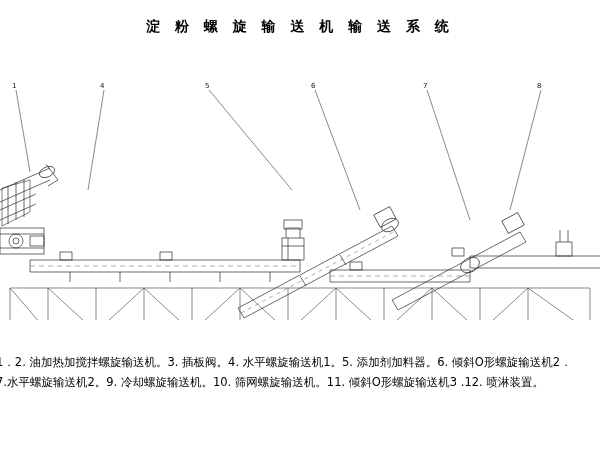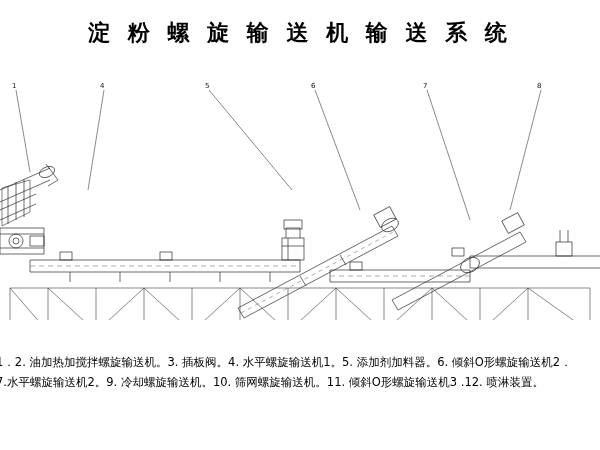--- a/index.html
+++ b/index.html
@@ -19,21 +19,21 @@
     width: 600px;
     height: 450px;
     background: #ffffff;
   }
   .title {
     position: absolute;
     top: 18px;
     left: 0;
     width: 600px;
     text-align: center;
-    font-size: 22px;
+    font-size: 14px;
     font-weight: bold;
     letter-spacing: 5px;
     color: #000000;
     font-family: "DejaVu Sans", sans-serif;
   }
   .drawing {
     position: absolute;
     top: 60px;
     left: 0;
     width: 600px;

